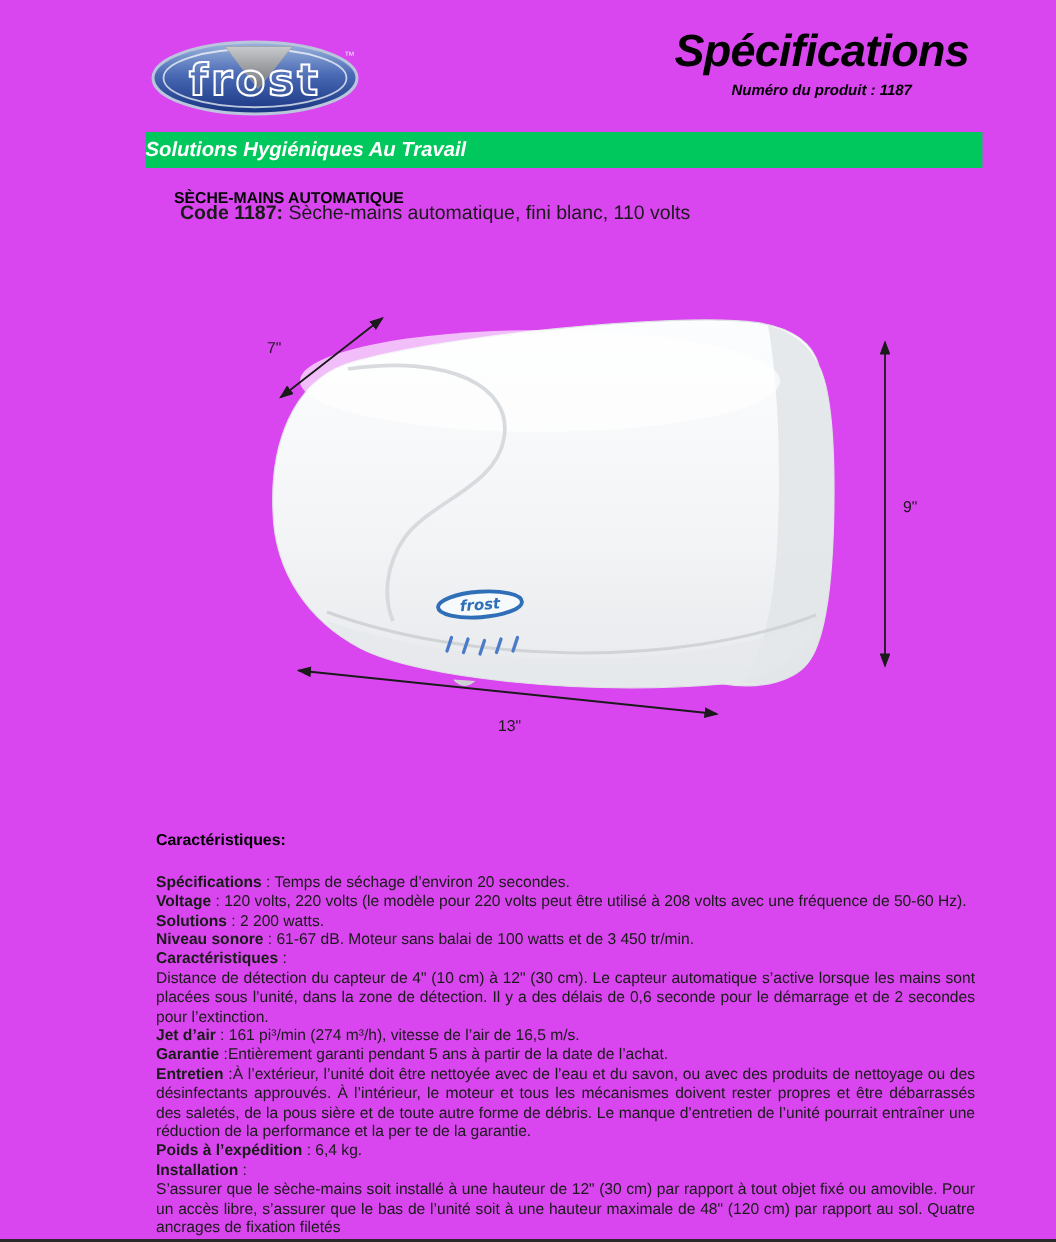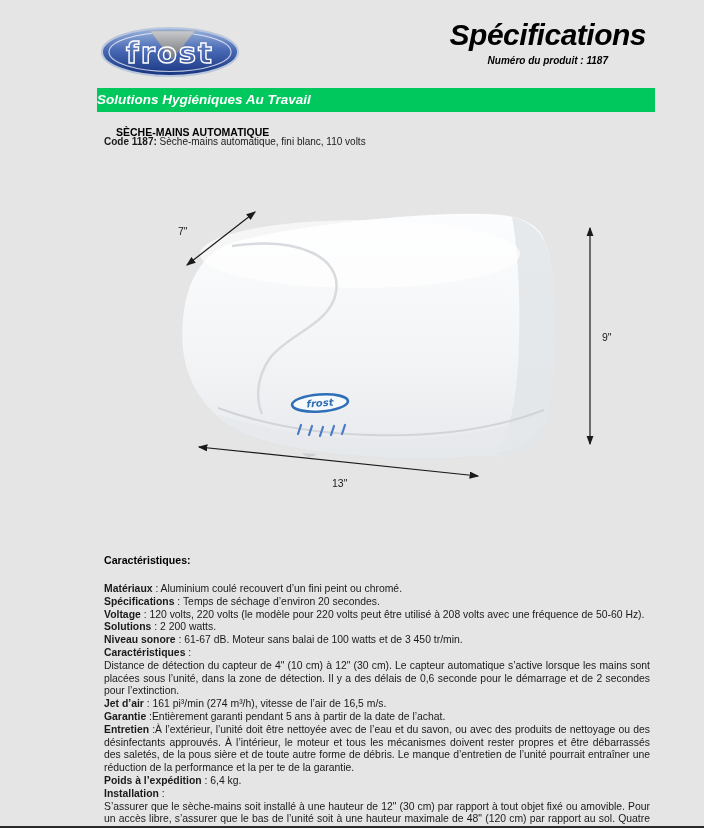--- a/index.html
+++ b/index.html
@@ -1,36 +1,36 @@
 <!DOCTYPE html>
 <html><head>
 <meta charset="utf-8">
 <style>
   html,body{margin:0;padding:0;background:#fff;}
   .page{
-    position:relative;width:704px;height:828px;background:#e5e5e5;overflow:hidden;
+    position:relative;width:704px;height:828px;background:#d946ef;overflow:hidden;
     font-family:"Liberation Sans",sans-serif;color:#1a1a1a;
   }
   
   .logo-svg{position:absolute;left:100px;top:26px;width:145px;height:52px;}
   .title-block{position:absolute;right:58px;top:18px;text-align:center;}
   .title-block h1{
     margin:0;font-size:30px;line-height:34px;font-weight:bold;font-style:italic;
     letter-spacing:-0.5px;color:#000;
   }
   .product-number{font-size:10px;font-weight:bold;font-style:italic;margin-top:3px;color:#000;text-align:center;}
   .banner{
     position:absolute;left:97px;top:88px;width:558px;height:24px;
     background:#00C85C;color:#ffffff;font-size:13.5px;font-weight:bold;font-style:italic;
     line-height:24px;text-align:left;box-sizing:border-box;padding-right:48px;
   }
   .product-heading{
     position:absolute;left:104px;top:114px;margin:12px;font-size:10.5px;font-weight:bold;color:#000;
   }
-  .codes{position:absolute;left:104px;top:135px;font-size:10px;line-height:13.5px;}
+  .codes{position:absolute;left:120px;top:135px;font-size:13px;line-height:13.5px;}
   .code-line b{font-weight:bold;}
   
   .diagram{position:absolute;left:160px;top:196px;width:470px;height:302px;}
   .diagram svg{width:100%;height:100%;display:block;}
   .dim-label{font-size:10.5px;fill:#1a1a1a;font-family:"Liberation Sans",sans-serif;}
   
   .chars{position:absolute;left:104px;top:554px;width:546px;font-size:10.4px;}
   .chars h3{margin:0 0 17px 0;font-size:10.6px;font-weight:bold;color:#000;}
   .char-line{text-align:justify;line-height:12.8px;}
   .char-line b{font-weight:bold;}
@@ -140,23 +140,20 @@
       <text x="18" y="39" class="dim-label">7"</text>
       <text x="442" y="145" class="dim-label">9"</text>
       <text x="172" y="291" class="dim-label">13"</text>
     </svg>
   </div>
 
   <section class="chars">
     <h3>Caractéristiques:</h3>
     <div>
 
-    <div class="char-line">
-        <b>Matériaux</b><span> : Aluminium coulé recouvert d’un fini peint ou chromé.</span>
-      </div>
         <div class="char-line">
         <b>Spécifications</b><span> : Temps de séchage d’environ 20 secondes.</span>
       </div>
         <div class="char-line">
         <b>Voltage</b><span> : 120 volts, 220 volts (le modèle pour 220 volts peut être utilisé à 208 volts avec une fréquence de 50-60 Hz).</span>
       </div>
         <div class="char-line">
         <b>Solutions</b><span> : 2 200 watts.</span>
       </div>
         <div class="char-line">

